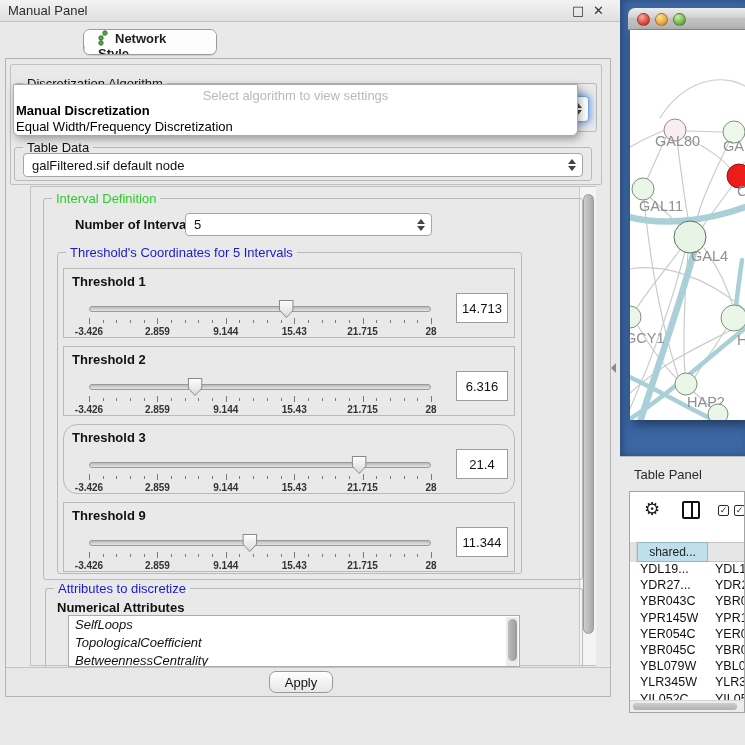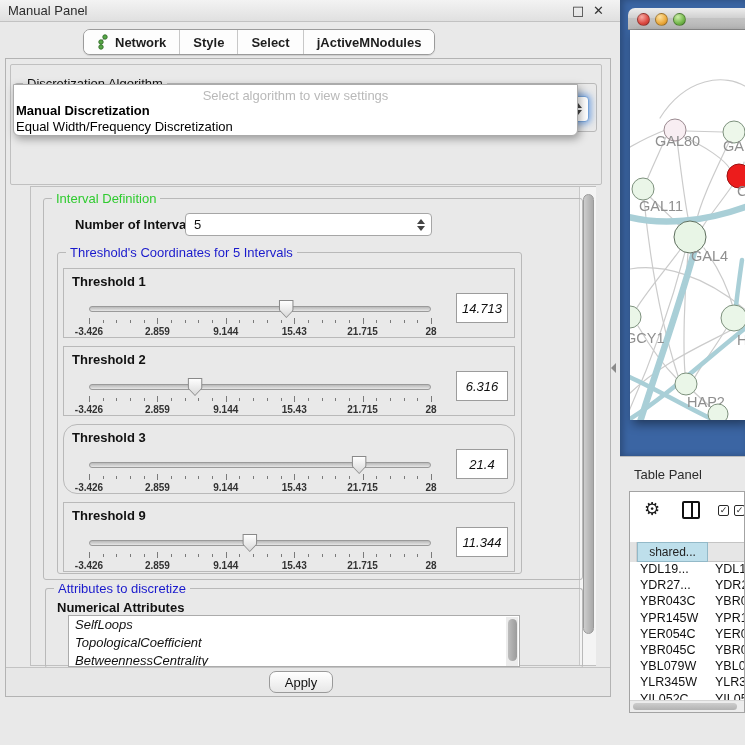--- a/index.html
+++ b/index.html
@@ -13,21 +13,21 @@
   #cp-titlebar { left:0; top:0; width:620px; height:22px;
     background:linear-gradient(#f3f3f3,#e0e0e0); border-bottom:1px solid #c2c2c2; }
   #cp-title { left:8px; top:3px; font-size:13px; color:#2c2c2c; }
   .win-icon { top:3px; font-size:13px; color:#333; font-family:"DejaVu Sans",sans-serif; cursor:default; }
   #float-icon { left:572px; }
   #close-icon { left:593px; font-weight:bold; }
 
   
   #top-tabbar { left:83px; top:29px; height:26px; display:flex;
     border:1px solid #9b9b9b; border-radius:7px; overflow:hidden; background:#fdfdfd;
-    box-shadow:0 1px 1px rgba(0,0,0,.12); }
+    box-shadow:0 1px 1px rgba(0,0,0,.12);flex-direction:column; }
   .tab { display:flex; align-items:center; gap:5px; padding:0 13px; font-size:13px;
     font-weight:600; color:#1d1d1d; background:#fdfdfd; border-left:1px solid #c8c8c8; cursor:default; }
   .tab:first-child { border-left:none; }
   .tab.selected { background:#8d8d8d; color:#ececec; border-left-color:#8d8d8d; }
   .tab.selected + .tab { border-left:none; }
 
   
   #content-frame { left:5px; top:58px; width:606px; height:639px;
     border:1px solid #b3b3b3; background:#e9e9e9; }
   #upper-box { left:10px; top:64px; width:592px; height:121px; border:1px solid #c0c0c0; border-radius:2px; }
@@ -85,21 +85,21 @@
     clip-path:polygon(0 0,100% 0,100% 56%,50% 100%,0 56%);
     background:linear-gradient(#fefefe,#d9d9d9); }
   .ticks { position:absolute; left:0; top:12px; width:100%; height:7px; }
   .tick { position:absolute; top:2px; width:1px; height:3px; background:#7a7a7a; }
   .tick.major { top:0; height:6px; }
   .scale { position:absolute; left:0; top:20px; width:100%; height:12px;padding-left:16px; }
   .scale-lab { position:absolute; transform:translateX(-50%); font-size:10px; font-weight:bold;
     color:#333; white-space:nowrap; }
   .value-box { position:absolute; right:6px; top:24px; width:52px; height:30px; background:#fff;
     border:1px solid #9c9c9c; font-size:13px; color:#111; display:flex; align-items:center;
-    justify-content:center;font-style:italic; }
+    justify-content:center; }
 
   #attributes-group { left:45px; top:588px; width:538px; height:80px; border-bottom:none; }
   #num-attr-label { left:57px; top:600px; font-size:13px; font-weight:bold; color:#111; }
   #attr-list { left:68px; top:615px; width:452px; height:52px; background:#fff;
     border:1px solid #ababab; overflow:hidden; }
   .list-item { font-size:13px; color:#111; padding:1px 0 1px 6px; line-height:16px; white-space:nowrap;font-style:italic; }
   #attr-vscroll { position:absolute; right:1px; top:1px; width:12px; height:50px; background:#ececec; }
   #attr-vscroll .vthumb { position:absolute; left:1.5px; top:2px; width:9px; height:42px;
     background:linear-gradient(90deg,#bdbdbd,#9b9b9b); border-radius:5px; }
 
@@ -207,20 +207,30 @@
           </span>
       </div>
     </div>
 
     <div id="algo-popup" class="abs">
       <div id="algo-placeholder">Select algorithm to view settings</div>
       <div class="algo-option bold">Manual Discretization</div>
       <div class="algo-option">Equal Width/Frequency Discretization</div>
     </div>
 
+    <div id="table-data-group" class="abs groupbox">
+      <span class="group-label">Table Data</span>
+      <div class="combo" style="left:8px; top:5px; width:560px; height:24px;">
+        <span>galFiltered.sif default node</span>
+        <span class="arrows">
+            <i class="up"></i>
+            <i class="dn"></i>
+          </span>
+      </div>
+    </div>
 
     <div id="scrollpane" class="abs"></div>
     <div id="main-vscroll" class="abs">
       <div class="vthumb"></div>
     </div>
 
     <div id="interval-group" class="abs groupbox">
       <span class="group-label green">Interval Definition</span>
     </div>
     <span id="noi-label" class="abs">Number of Intervals</span>

